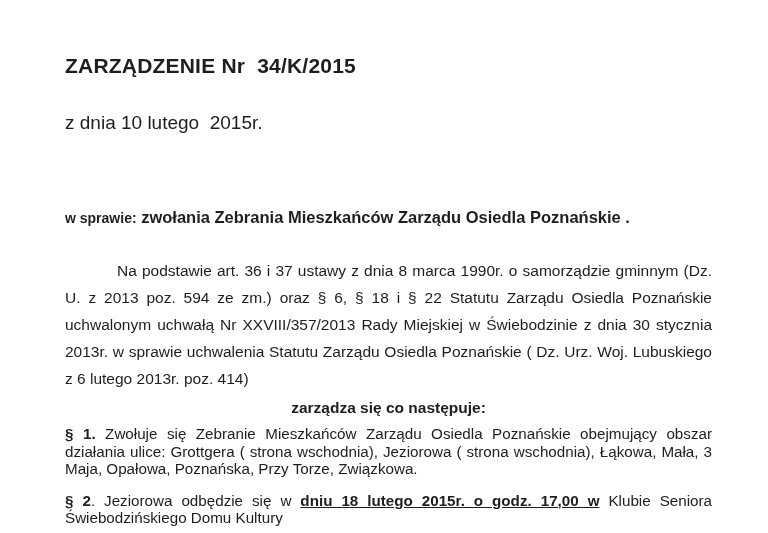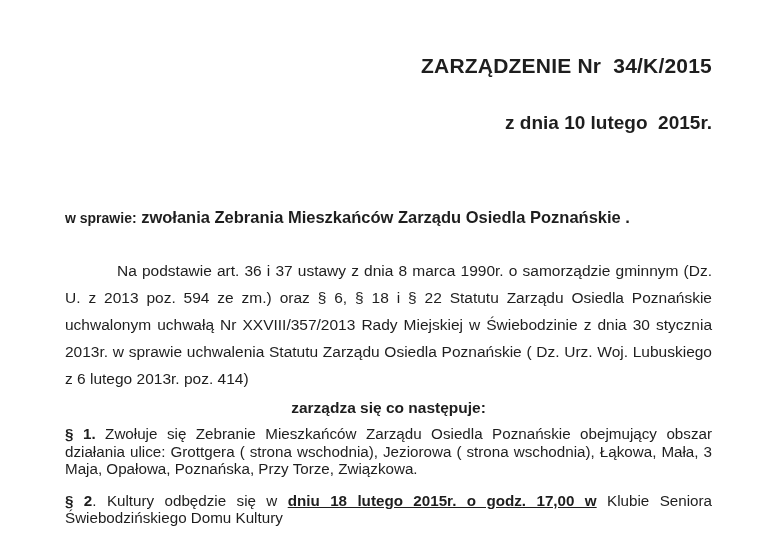--- a/index.html
+++ b/index.html
@@ -8,33 +8,33 @@
     width: 768px;
     height: 533px;
     box-sizing: border-box;
     background: #ffffff;
     color: #1e1e1e;
     font-family: "Liberation Sans", "DejaVu Sans", sans-serif;
     padding: 19px 56px 0 65px;
     overflow: hidden;
   }
   .title-block {
-    text-align: right;
+    text-align: left;
     white-space: pre-wrap;
   }
   .title-main {
     font-size: 21px;
     line-height: 21px;
     font-weight: bold;
     letter-spacing: 0.2px;
   }
   .title-date {
     font-size: 19px;
     line-height: 21px;
-    font-weight: bold;
+    font-weight: normal;
   }
   .subject {
     margin: 39px 0 0 0;
     width: 592px;
     text-align: justify;
     font-weight: bold;
     font-size: 16.5px;
     line-height: 19px;
   }
   .subject-label {
@@ -79,15 +79,15 @@
   </header>
 
   <p class="subject"><span class="subject-label">w sprawie:</span> <span>zwołania Zebrania Mieszkańców Zarządu Osiedla Poznańskie .</span></p>
 
   <p class="basis">Na podstawie art. 36 i 37 ustawy z dnia 8 marca 1990r. o samorządzie gminnym (Dz. U. z 2013 poz. 594 ze zm.) oraz § 6, § 18 i § 22 Statutu Zarządu Osiedla Poznańskie uchwalonym uchwałą Nr XXVIII/357/2013 Rady Miejskiej w Świebodzinie z dnia 30 stycznia 2013r. w sprawie uchwalenia Statutu Zarządu Osiedla Poznańskie ( Dz. Urz. Woj. Lubuskiego z 6 lutego 2013r. poz. 414)</p>
 
   <p class="ordains">zarządza się co następuje:</p>
 
   <p class="par par-1"><span class="pfx">§ 1.</span><span> Zwołuje się Zebranie Mieszkańców Zarządu Osiedla Poznańskie obejmujący obszar działania ulice: Grottgera ( strona wschodnia), Jeziorowa ( strona wschodnia), Łąkowa, Mała, 3 Maja, Opałowa, Poznańska, Przy Torze, Związkowa.</span></p>
 
-  <p class="par par-2"><span class="pfx">§ 2</span><span>. Kultury odbędzie się w </span><span class="u-bold">dniu 18 lutego  2015r. o godz. 17,00 w</span><span> Klubie Seniora Świebodzińskiego Domu Kultury</span></p>
+  <p class="par par-2"><span class="pfx">§ 2</span><span>. Jeziorowa odbędzie się w </span><span class="u-bold">dniu 18 lutego  2015r. o godz. 17,00 w</span><span> Klubie Seniora Świebodzińskiego Domu Kultury</span></p>
 
 </div>
 
 </body></html>

